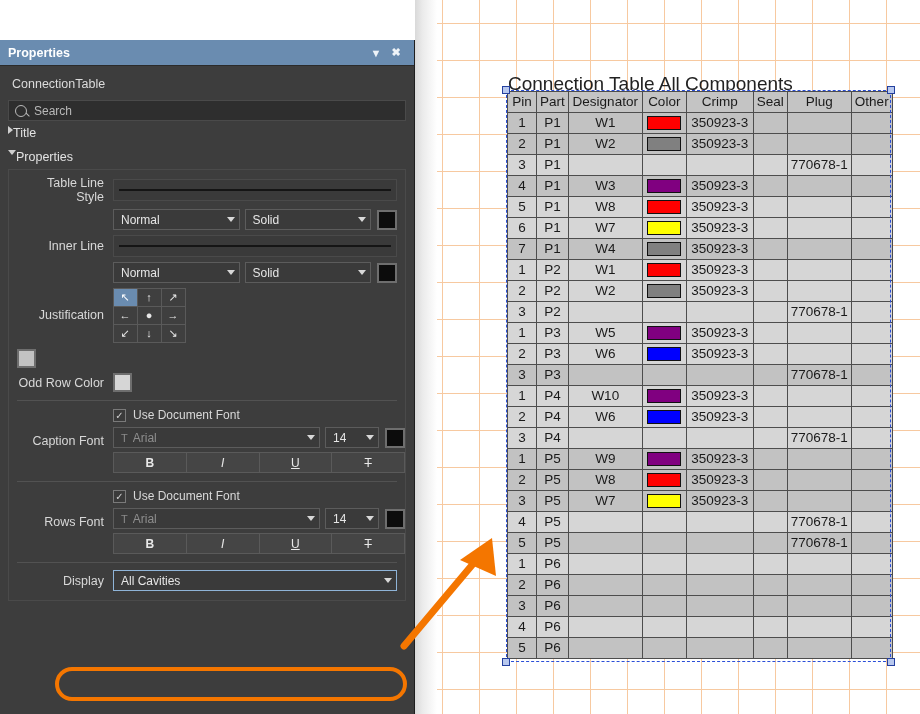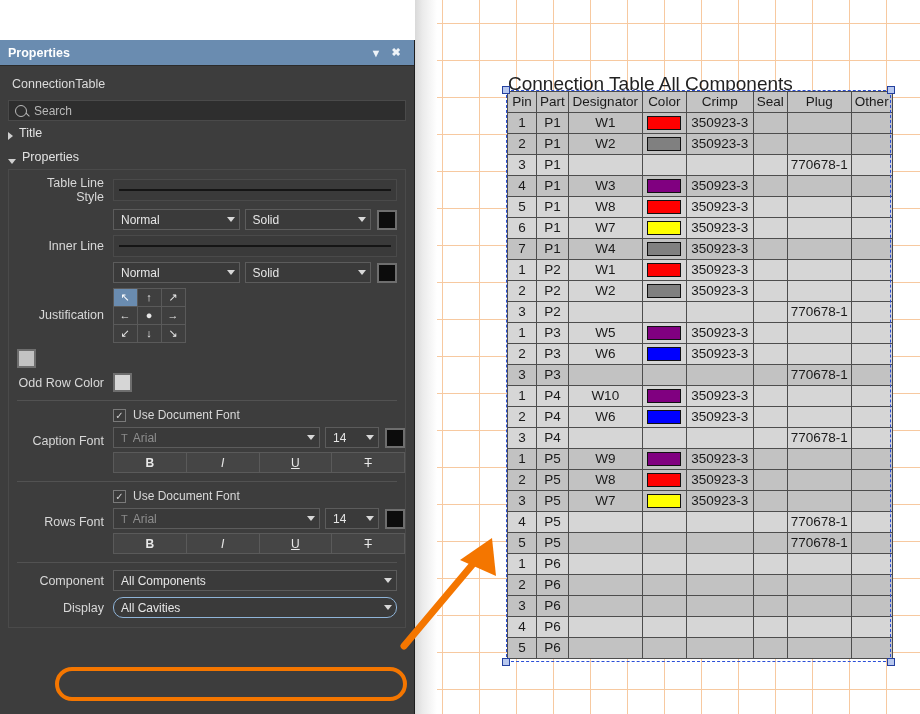--- a/index.html
+++ b/index.html
@@ -64,21 +64,21 @@
     border-bottom:1px solid #5a5a5a; height:19px;
   }
   .tab {
     padding:2px 9px 2px 9px; font-size:12px; color:#dcdcdc;
     border:1px solid #5a5a5a; border-bottom:none; background:#474747;
     margin-right:1px; position:relative; top:1px;
   }
   .tab.active { background:#4f4f4f; color:#ffffff; }
 
   .section-head {
-    display:flex; align-items:flex-end; gap:6px;
+    display:flex; align-items:flex-start; 
     padding:5px 0 5px 8px; font-size:12.5px; color:#e2e2e2;
   }
   .tri { width:0; height:0; }
   .tri.collapsed { border-left:5px solid #cfcfcf; border-top:4px solid transparent; border-bottom:4px solid transparent; }
   .tri.expanded  { border-top:5px solid #cfcfcf; border-left:4px solid transparent; border-right:4px solid transparent; }
 
   .group {
     margin:0 8px 0 8px; border:1px solid #4a4a4a; background:#3d3d3d; padding:6px 8px 8px 8px;
   }
 
@@ -653,30 +653,23 @@
           <div class="style-btn bd">B</div>
           <div class="style-btn it">I</div>
           <div class="style-btn u">U</div>
           <div class="style-btn strk">T</div>
         </div>
       </div>
     </div>
 
     <div class="divider"></div>
 
-    <div class="row" style="margin-bottom:6px;">
-      <div class="lbl">Component</div>
-      <div class="sel" style="flex:1;">
-        <span class="txt">All Components</span>
-        <span class="caret"></span>
-      </div>
-    </div>
     <div class="row" style="margin-bottom:1px;">
       <div class="lbl">Display</div>
-      <div class="sel" style="flex:1; border-color:#8fb4d8;border-radius:10px;">
+      <div class="sel" style="flex:1; border-color:#8fb4d8;">
         <span class="txt">All Cavities</span>
         <span class="caret"></span>
       </div>
     </div>
 
   </div>
 
   <div id="statusbar">
     <span>1 object is selected</span>
   </div>

